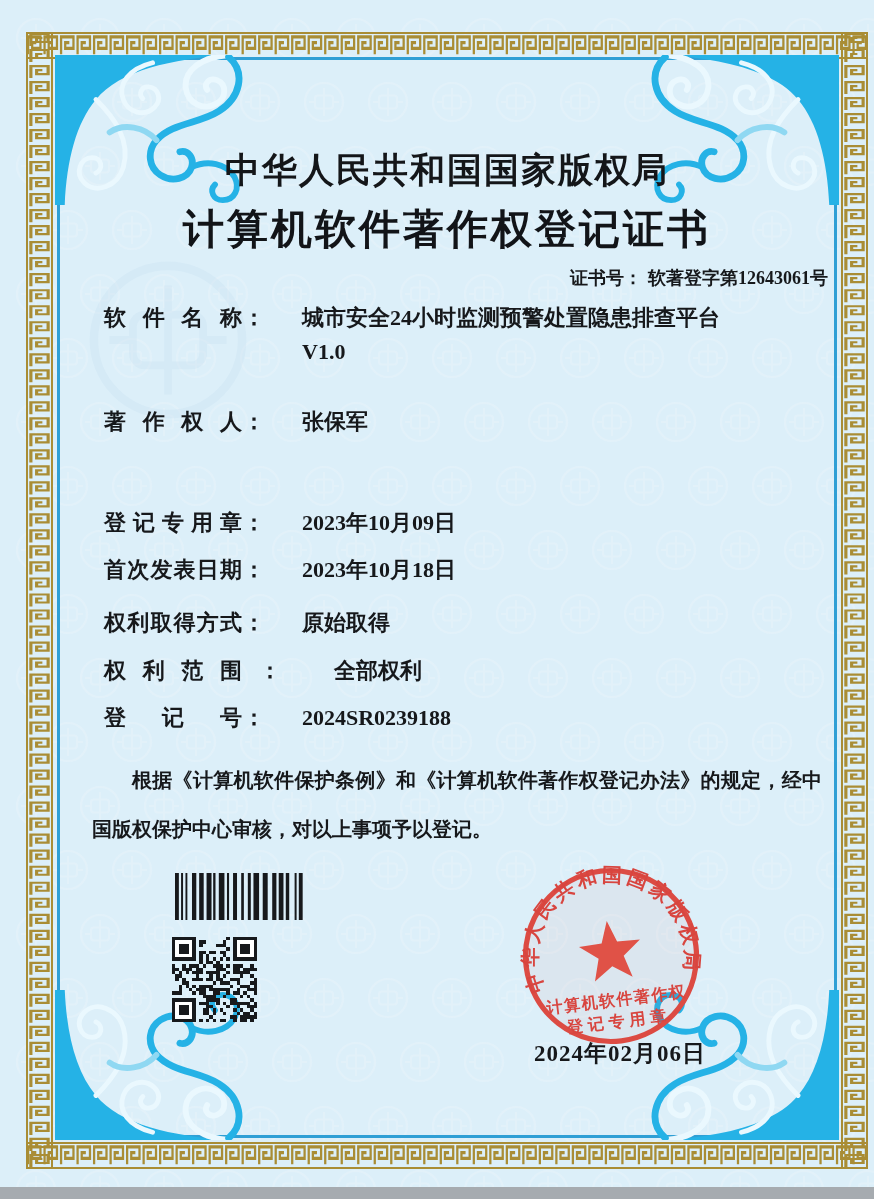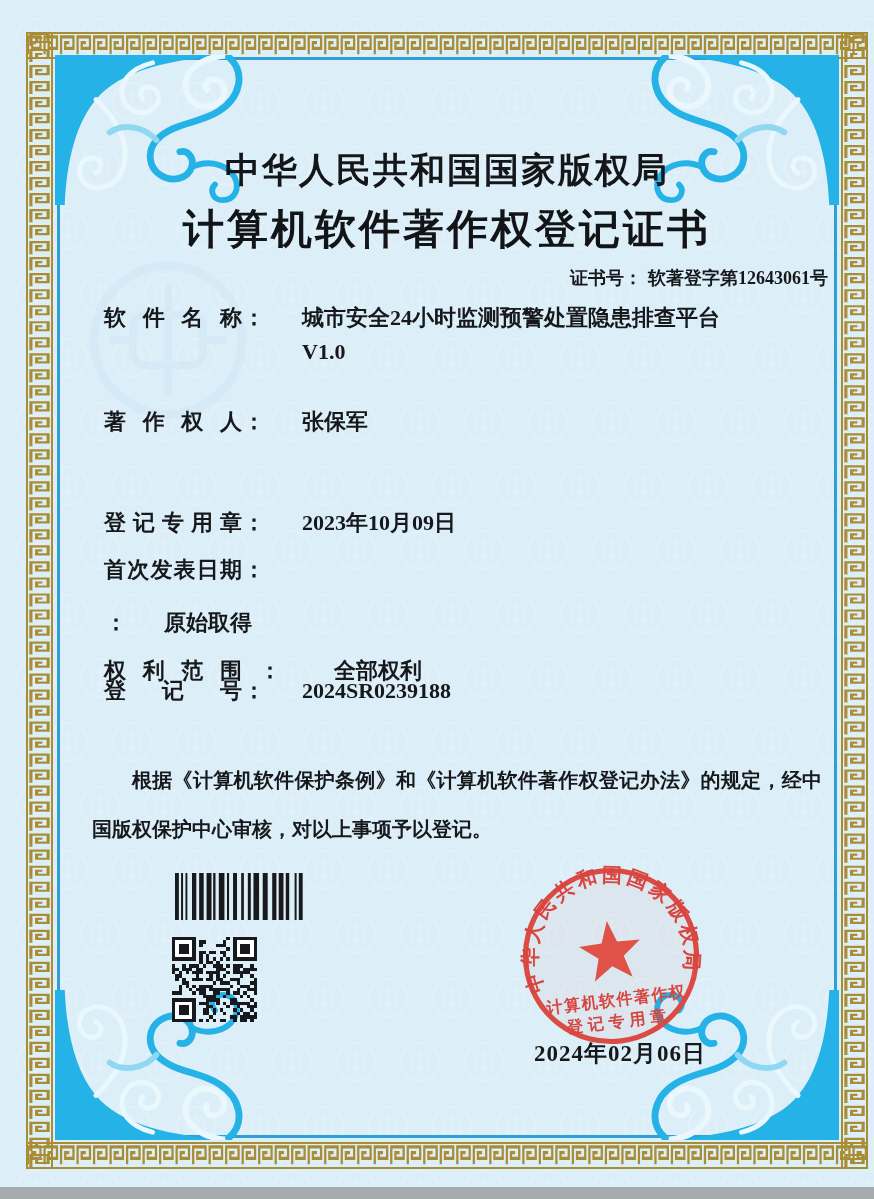--- a/index.html
+++ b/index.html
@@ -36,21 +36,21 @@
     font-size:41px;font-weight:900;letter-spacing:3px;color:#121418;}
   .cert-no{position:absolute;top:266px;right:66px;font-size:18px;font-weight:700;}
   .cert-no .lbl{margin-right:6px;}
   
   .frow{position:absolute;left:104px;display:flex;align-items:flex-start;
     font-size:22px;font-weight:700;line-height:34px;white-space:nowrap;}
   .flabel{display:inline-block;width:138px;text-align:justify;text-align-last:justify;}
   .fcolon{margin-left:1px;}
   .fvalue{margin-left:37px;}
   .r1{top:301px;} .r2{top:405px;} .r3{top:506px;} .r4{top:553px;}
-  .r5{top:606px;} .r6{top:654px;gap:16px;} .r7{top:674px;}
+  .r5{top:606px;} .r6{top:654px;gap:16px;} .r7{top:701px;}
   
   .paragraph{position:absolute;left:92px;right:72px;top:756px;
     font-size:20px;font-weight:700;line-height:49px;text-indent:2em;text-align:justify;}
   
   .barcode{position:absolute;left:175px;top:873px;width:128px;height:47px;}
   .qrcode{position:absolute;left:172px;top:937px;width:85px;height:85px;}
   
   .seal{position:absolute;left:516px;top:861px;width:190px;height:190px;}
   .issue-date{position:absolute;left:516px;top:1038px;width:190px;text-align:right;
     font-size:23px;font-weight:700;letter-spacing:1px;}
@@ -2162,22 +2162,24 @@
     <span class="fvalue">张保军</span>
   </div>
   <div class="frow r3">
     <span class="flabel">登记专用章</span>
       <span class="fcolon">：</span>
     <span class="fvalue">2023年10月09日</span>
   </div>
   <div class="frow r4">
     <span class="flabel">首次发表日期</span>
       <span class="fcolon">：</span>
+    <span class="fvalue">2023年10月18日</span>
   </div>
   <div class="frow r5">
+    <span class="flabel">权利取得方式</span>
       <span class="fcolon">：</span>
     <span class="fvalue">原始取得</span>
   </div>
   <div class="frow r6">
     <span class="flabel">权利范围</span>
       <span class="fcolon">：</span>
     <span class="fvalue">全部权利</span>
   </div>
   <div class="frow r7">
     <span class="flabel">登记号</span>

